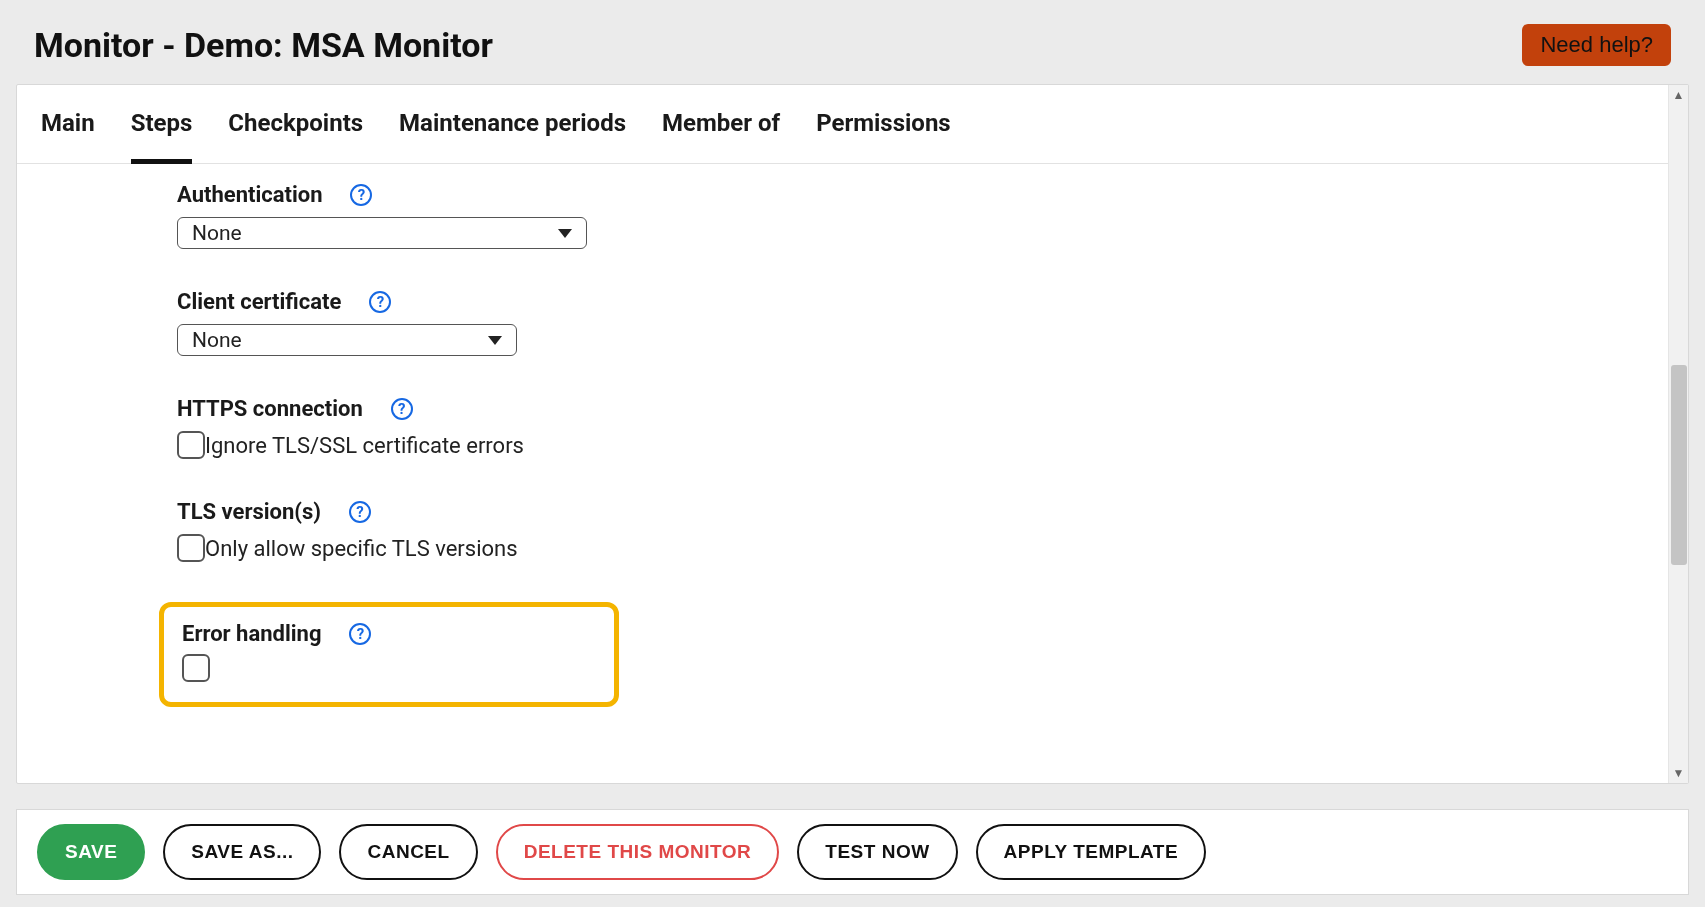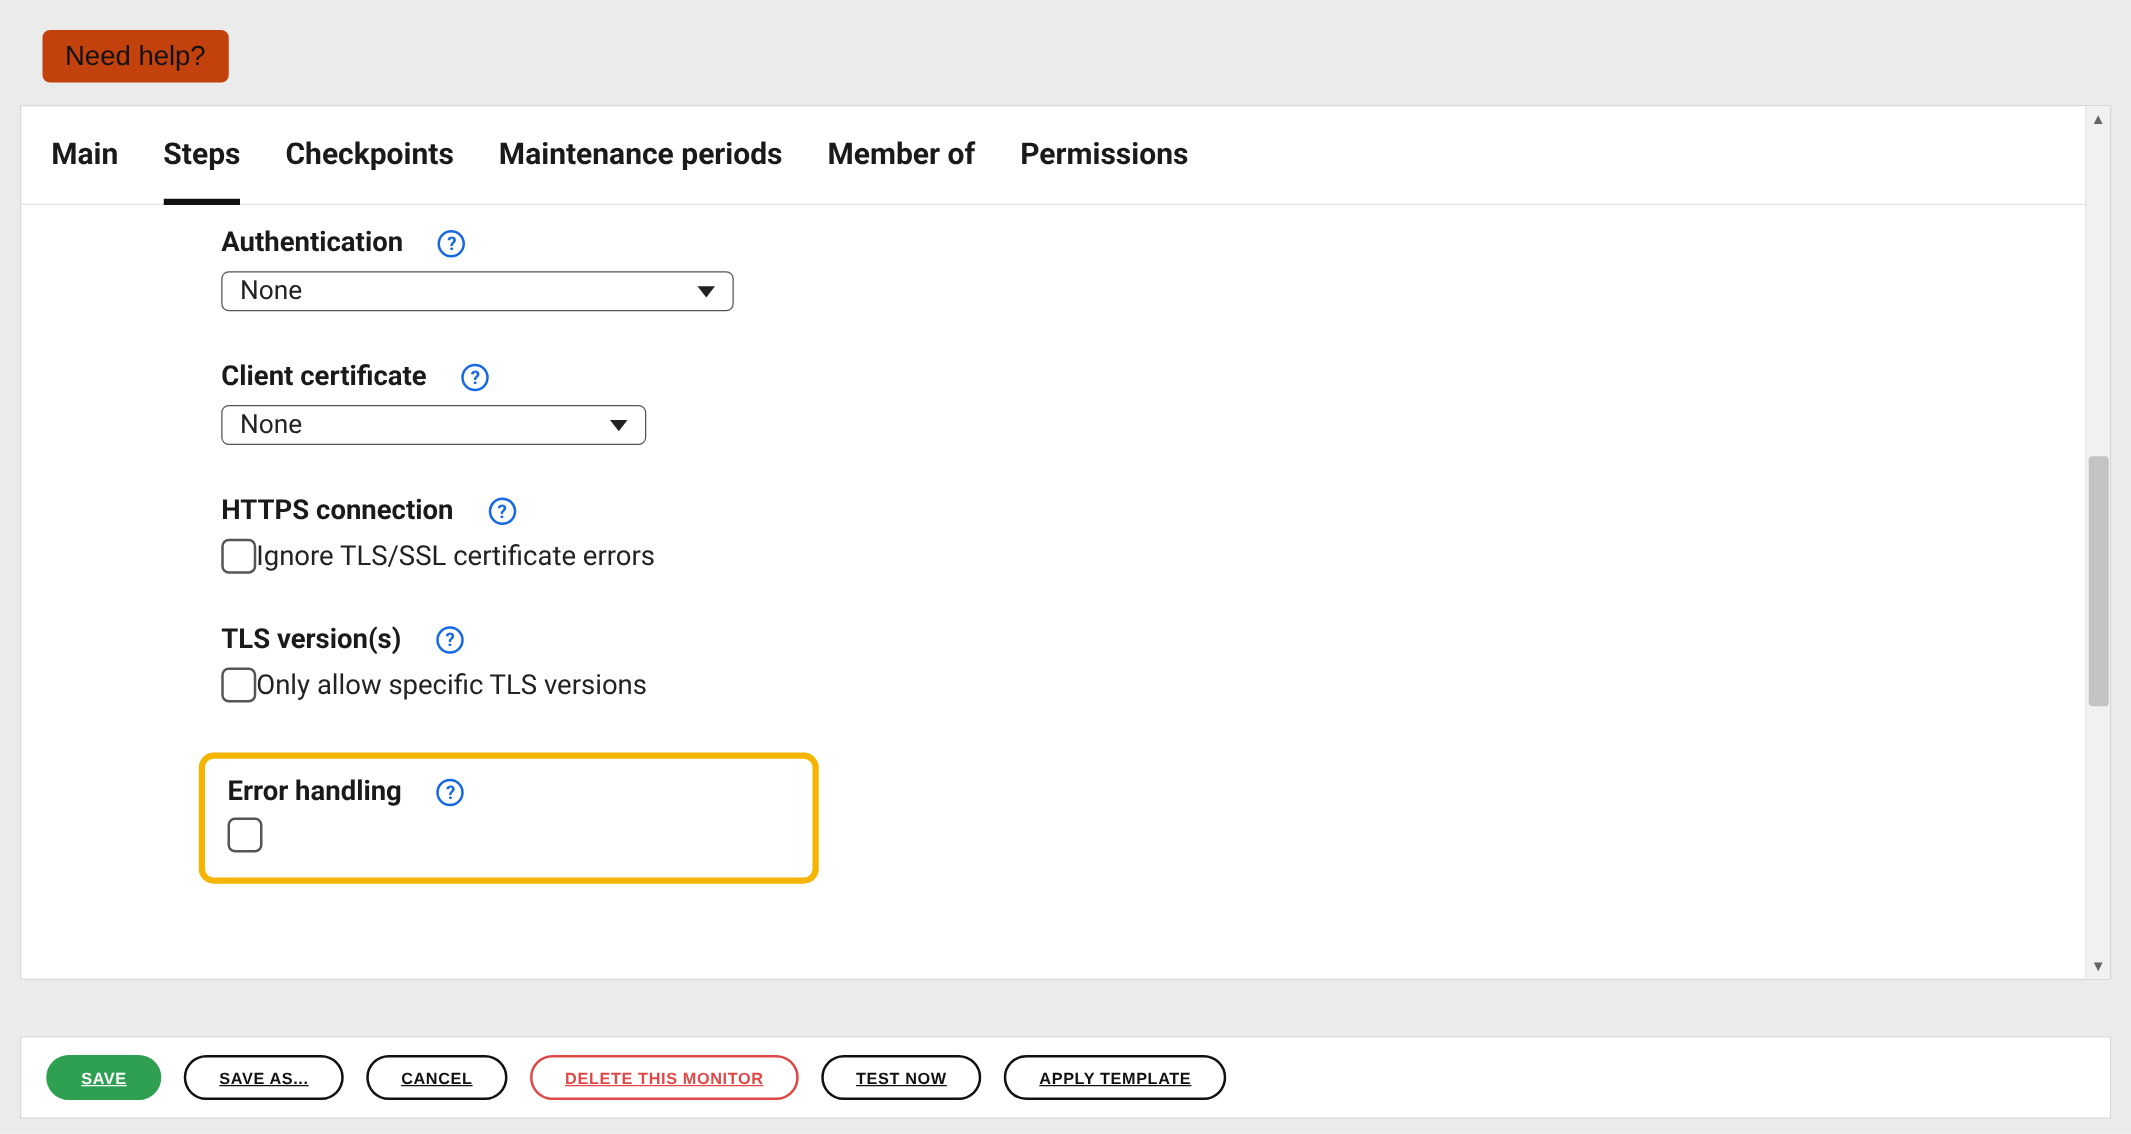--- a/index.html
+++ b/index.html
@@ -129,21 +129,21 @@
   .check-label {
     font-size: 22px;
     color: #222;
   }
 
   .highlight-box {
     border: 5px solid #f4b400;
     border-radius: 12px;
     padding: 14px 18px 20px 18px;
     margin-left: 102px;
-    width: 496px;
+    width: 460px;
     text-align: center;
   }
   .highlight-box .field-block { margin: 0; }
   .highlight-box .field-label { margin-bottom: 8px; }
 
   
   .scroll-track {
     position: absolute;
     top: 0; right: 0;
     width: 20px;
@@ -172,38 +172,38 @@
     background: #fff;
     border: 1px solid #d8d8d8;
     border-top: 1px solid #d8d8d8;
     padding: 14px 20px;
     display: flex;
     gap: 18px;
     align-items: center;
   }
   .btn {
     border-radius: 999px;
-    height: 36px;
+    height: 56px;
     padding: 0 26px;
-    font-size: 13px;
+    font-size: 19px;
     font-weight: 700;
     letter-spacing: 0.5px;
     cursor: pointer;
     background: #fff;
     border: 2.5px solid #111;
     color: #111;
-    text-decoration: underline;
   }
   .btn.primary { background: #2fa052; border-color: #2fa052; color: #fff; }
   .btn.danger { border-color: #e04848; color: #e04848; }
 </style>
 </head>
 <body>
 
 <div class="header-row">
+  <h1 class="page-title">Monitor - Demo: MSA Monitor</h1>
   <button class="help-btn">Need help?</button>
 </div>
 
 <div class="panel">
   <div class="tabs">
     <div class="tab">Main</div>
     <div class="tab active">Steps</div>
     <div class="tab">Checkpoints</div>
     <div class="tab">Maintenance periods</div>
     <div class="tab">Member of</div>

